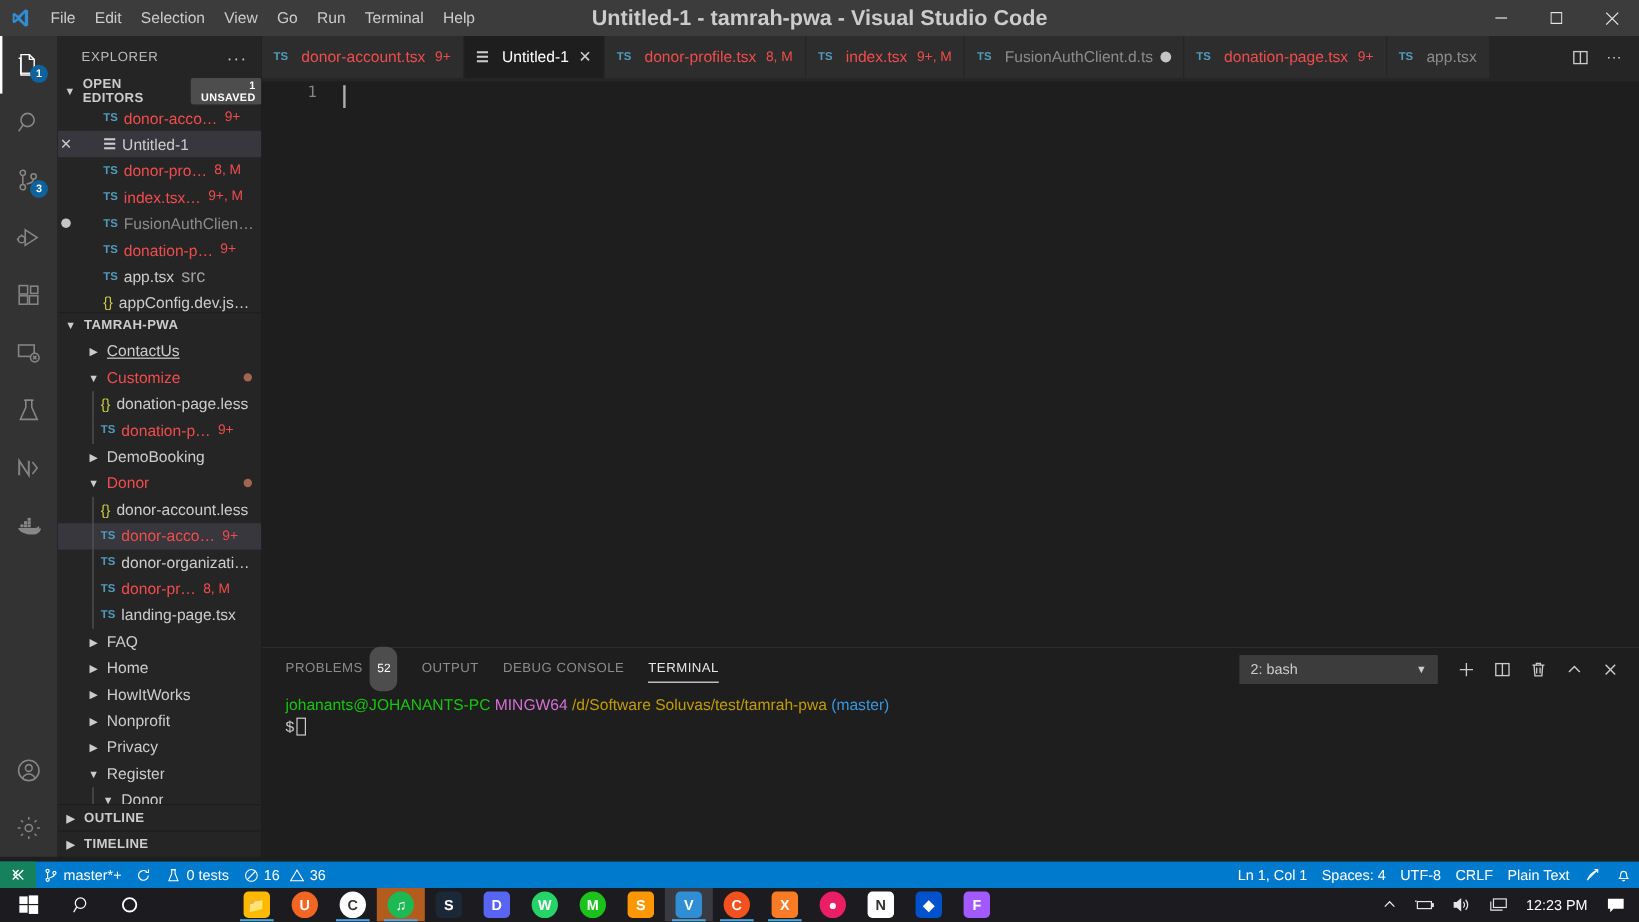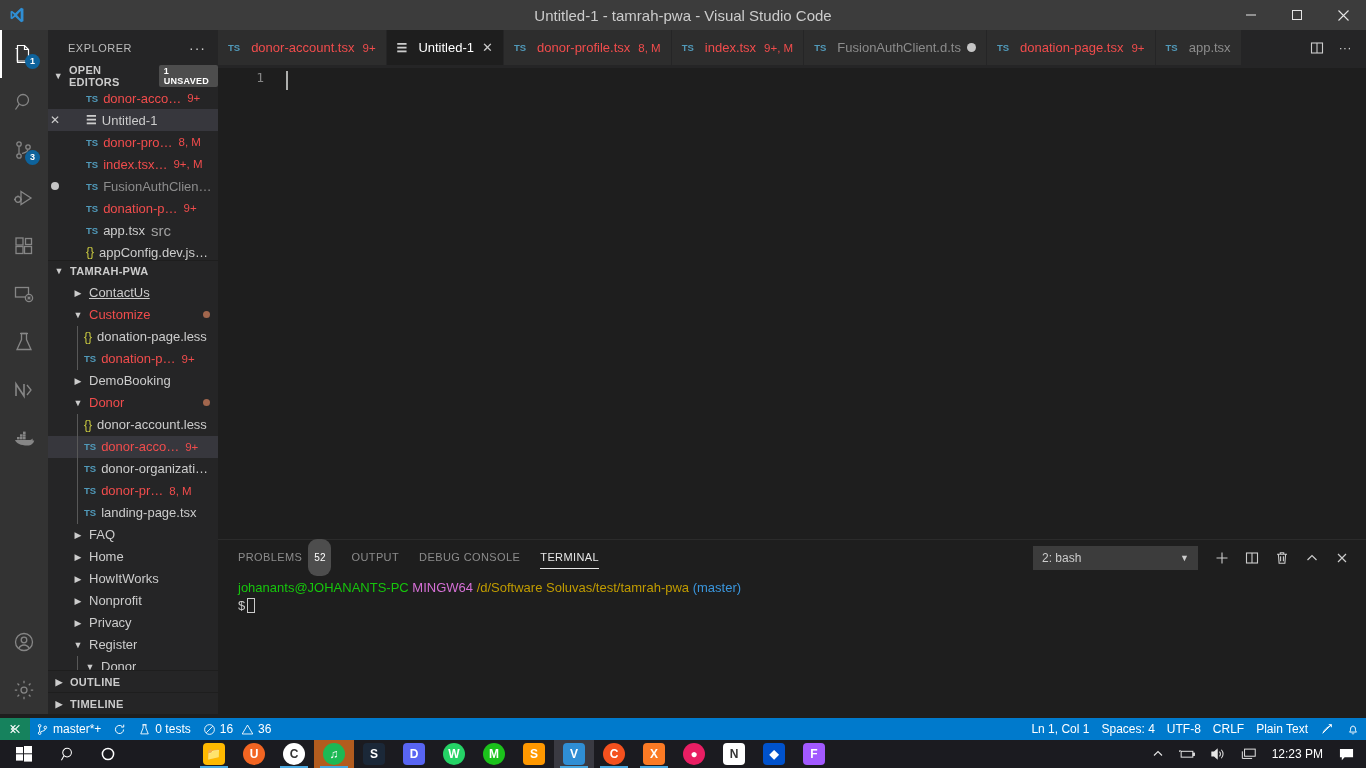--- a/index.html
+++ b/index.html
@@ -20,21 +20,21 @@
     background: #3c3c3c; display: flex; align-items: center;
   }
   .vscode-logo { width: 34px; height: 30px; display: flex; align-items: center; justify-content: center; }
   .menubar { display: flex; align-items: center; height: 30px; }
   .menu-item {
     padding: 0 8px; height: 30px; line-height: 30px; font-size: 13px;
     color: #cccccc; cursor: default; white-space: nowrap;
   }
   .title-center {
     position: absolute; left: 0; width: 1366px; text-align: center;
-    font-size: 15px; color: #cccccc; pointer-events: none;
+    font-size: 18px; color: #cccccc; pointer-events: none; font-weight: bold;
   }
   .win-controls { position: absolute; right: 0; top: 0; display: flex; height: 30px; z-index: 5; }
   .win-btn { width: 46px; height: 30px; display: flex; align-items: center; justify-content: center; color: #e5e5e5; }
 
   
   .activitybar {
     position: absolute; top: 30px; left: 0; width: 48px; height: 684px;
     background: #333333; display: flex; flex-direction: column; align-items: center;
   }
   .act-item {
@@ -66,21 +66,21 @@
 
   .section-head {
     height: 22px; display: flex; align-items: center; gap: 4px;
     font-size: 11px; font-weight: bold; color: #cccccc; letter-spacing: .3px;
     padding-left: 4px; cursor: pointer; flex: 0 0 22px;
     border-top: 1px solid #1e1e1e;
   }
   .section-head .tw { width: 14px; text-align: center; font-size: 9px; color: #cccccc; }
   .badge-unsaved {
     background: #4d4d4d; color: #ffffff; font-size: 9px; font-weight: bold;
-    border-radius: 2px; padding: 1px 5px; margin-left: 6px; letter-spacing: .3px;
+    border-radius: 2px; padding: 1px 5px; margin-left: 6px; letter-spacing: .3px; text-align: right;
   }
 
   .tree { overflow: hidden; }
   .row {
     height: 22px; display: flex; align-items: center; font-size: 13px;
     color: #cccccc; white-space: nowrap; cursor: pointer; padding-right: 4px;
     position: relative;
   }
   .row.selected { background: #37373d; }
   .tw-arrow { width: 12px; flex: 0 0 12px; text-align: center; font-size: 9px; color: #cccccc; }
@@ -215,20 +215,30 @@
 </head>
 <body>
 
 <div class="app">
 
   <div class="titlebar">
     <div class="vscode-logo">
       <svg width="18" height="18" viewBox="0 0 24 24">
           <path fill="#2f8ed4" d="M17.5 2.2 9.6 9.6 5.3 6.3 3.4 7.3v9.4l1.9 1 4.3-3.3 7.9 7.4 3.1-1.5V3.7l-3.1-1.5zM5.6 14.6V9.4L8.3 12l-2.7 2.6zm11.3 2.9L12 12l4.9-5.5v11z"></path>
         </svg>
+    </div>
+    <div class="menubar">
+      <div class="menu-item">File</div>
+      <div class="menu-item">Edit</div>
+      <div class="menu-item">Selection</div>
+      <div class="menu-item">View</div>
+      <div class="menu-item">Go</div>
+      <div class="menu-item">Run</div>
+      <div class="menu-item">Terminal</div>
+      <div class="menu-item">Help</div>
     </div>
     <div class="title-center">Untitled-1 - tamrah-pwa - Visual Studio Code</div>
     <div class="win-controls">
       <div class="win-btn">
         <svg width="10" height="10" viewBox="0 0 10 10">
             <rect x="0" y="4.5" width="10" height="1" fill="#e5e5e5"></rect>
           </svg>
       </div>
       <div class="win-btn">
         <svg width="10" height="10" viewBox="0 0 10 10">

